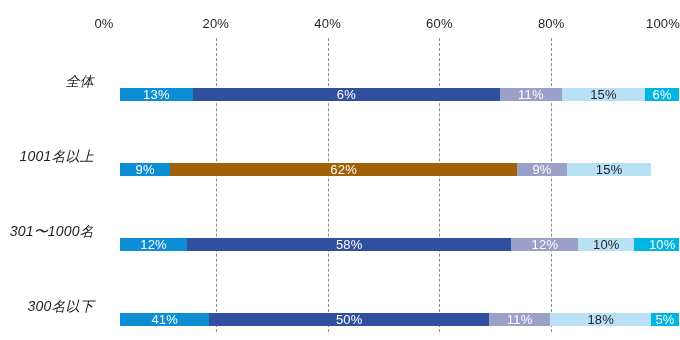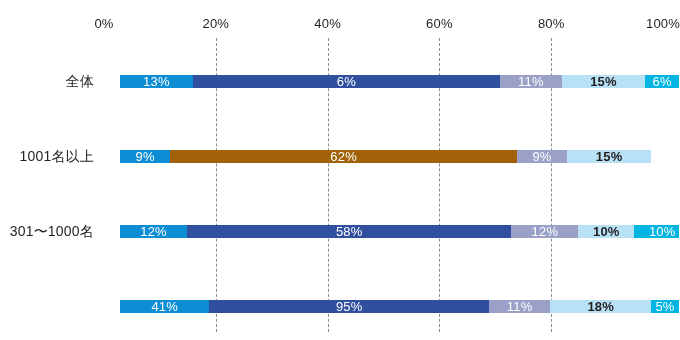--- a/index.html
+++ b/index.html
@@ -46,44 +46,45 @@
     position:absolute;
     right:586px;       
     top:0;
     height:40px;
     line-height:40px;
     font-size:14px;
     color:#231f20;
     white-space:nowrap;
     text-align:right;
     letter-spacing:0.2px;
+    font-style:italic;
   }
   .bar{
     position:absolute;
     left:104px;
     top:0;
     height:40px;
     width:559px;
     display:flex;
-    align-items:center;
+    align-items:flex-end;
     overflow:hidden;
     padding-left:16px;
   }
   .seg{
     position:relative;
     display:flex;
     align-items:center;
     justify-content:center;
     font-size:13px;
     line-height:1;
     white-space:nowrap;
     overflow:hidden;
     letter-spacing:0.2px;
   }
-  .seg-label-dark{color:#231f20;font-weight:bold;}
+  .seg-label-dark{color:#231f20;}
   .seg-label-light{color:#ffffff;}
   .seg-label-none{font-size:0;}
 </style>
 </head>
 <body>
 
 <div id="chart">
   <div id="axis">
       <div class="axis-tick" style="left: 104px;">0%</div>
       <div class="axis-tick" style="left: 215.8px;">20%</div>
@@ -124,23 +125,24 @@
         <div class="row-label">301〜1000名</div>
         <div class="bar">
           <div class="seg seg-label-light" style="background: rgb(13, 142, 212); width: 67.08px; flex: 0 0 67.08px;">12%</div>
           <div class="seg seg-label-light" style="background: rgb(48, 80, 159); width: 324.22px; flex: 0 0 324.22px;">58%</div>
           <div class="seg seg-label-light" style="background: rgb(154, 160, 200); width: 67.08px; flex: 0 0 67.08px;">12%</div>
           <div class="seg seg-label-dark" style="background: rgb(185, 225, 246); width: 55.9px; flex: 0 0 55.9px;">10%</div>
           <div class="seg seg-label-light" style="background: rgb(0, 181, 226); width: 55.9px; flex: 0 0 55.9px;">10%</div>
         </div>
       </div>
       <div class="row" style="top: 286px;">
+        <div class="row-label">300名以下</div>
         <div class="bar">
           <div class="seg seg-label-light" style="background: rgb(13, 142, 212); width: 89.44px; flex: 0 0 89.44px;">41%</div>
-          <div class="seg seg-label-light" style="background: rgb(48, 80, 159); width: 279.5px; flex: 0 0 279.5px;">95%</div>
+          <div class="seg seg-label-light" style="background: rgb(48, 80, 159); width: 279.5px; flex: 0 0 279.5px;">50%</div>
           <div class="seg seg-label-light" style="background: rgb(154, 160, 200); width: 61.49px; flex: 0 0 61.49px;">11%</div>
           <div class="seg seg-label-dark" style="background: rgb(185, 225, 246); width: 100.62px; flex: 0 0 100.62px;">18%</div>
           <div class="seg seg-label-light" style="background: rgb(0, 181, 226); width: 27.95px; flex: 0 0 27.95px;">5%</div>
           <div class="seg seg-label-none" style="background: rgb(17, 105, 58); width: 5.59px; flex: 0 0 5.59px;"></div>
         </div>
       </div>
     </div>
 </div>
 
 </body></html>

